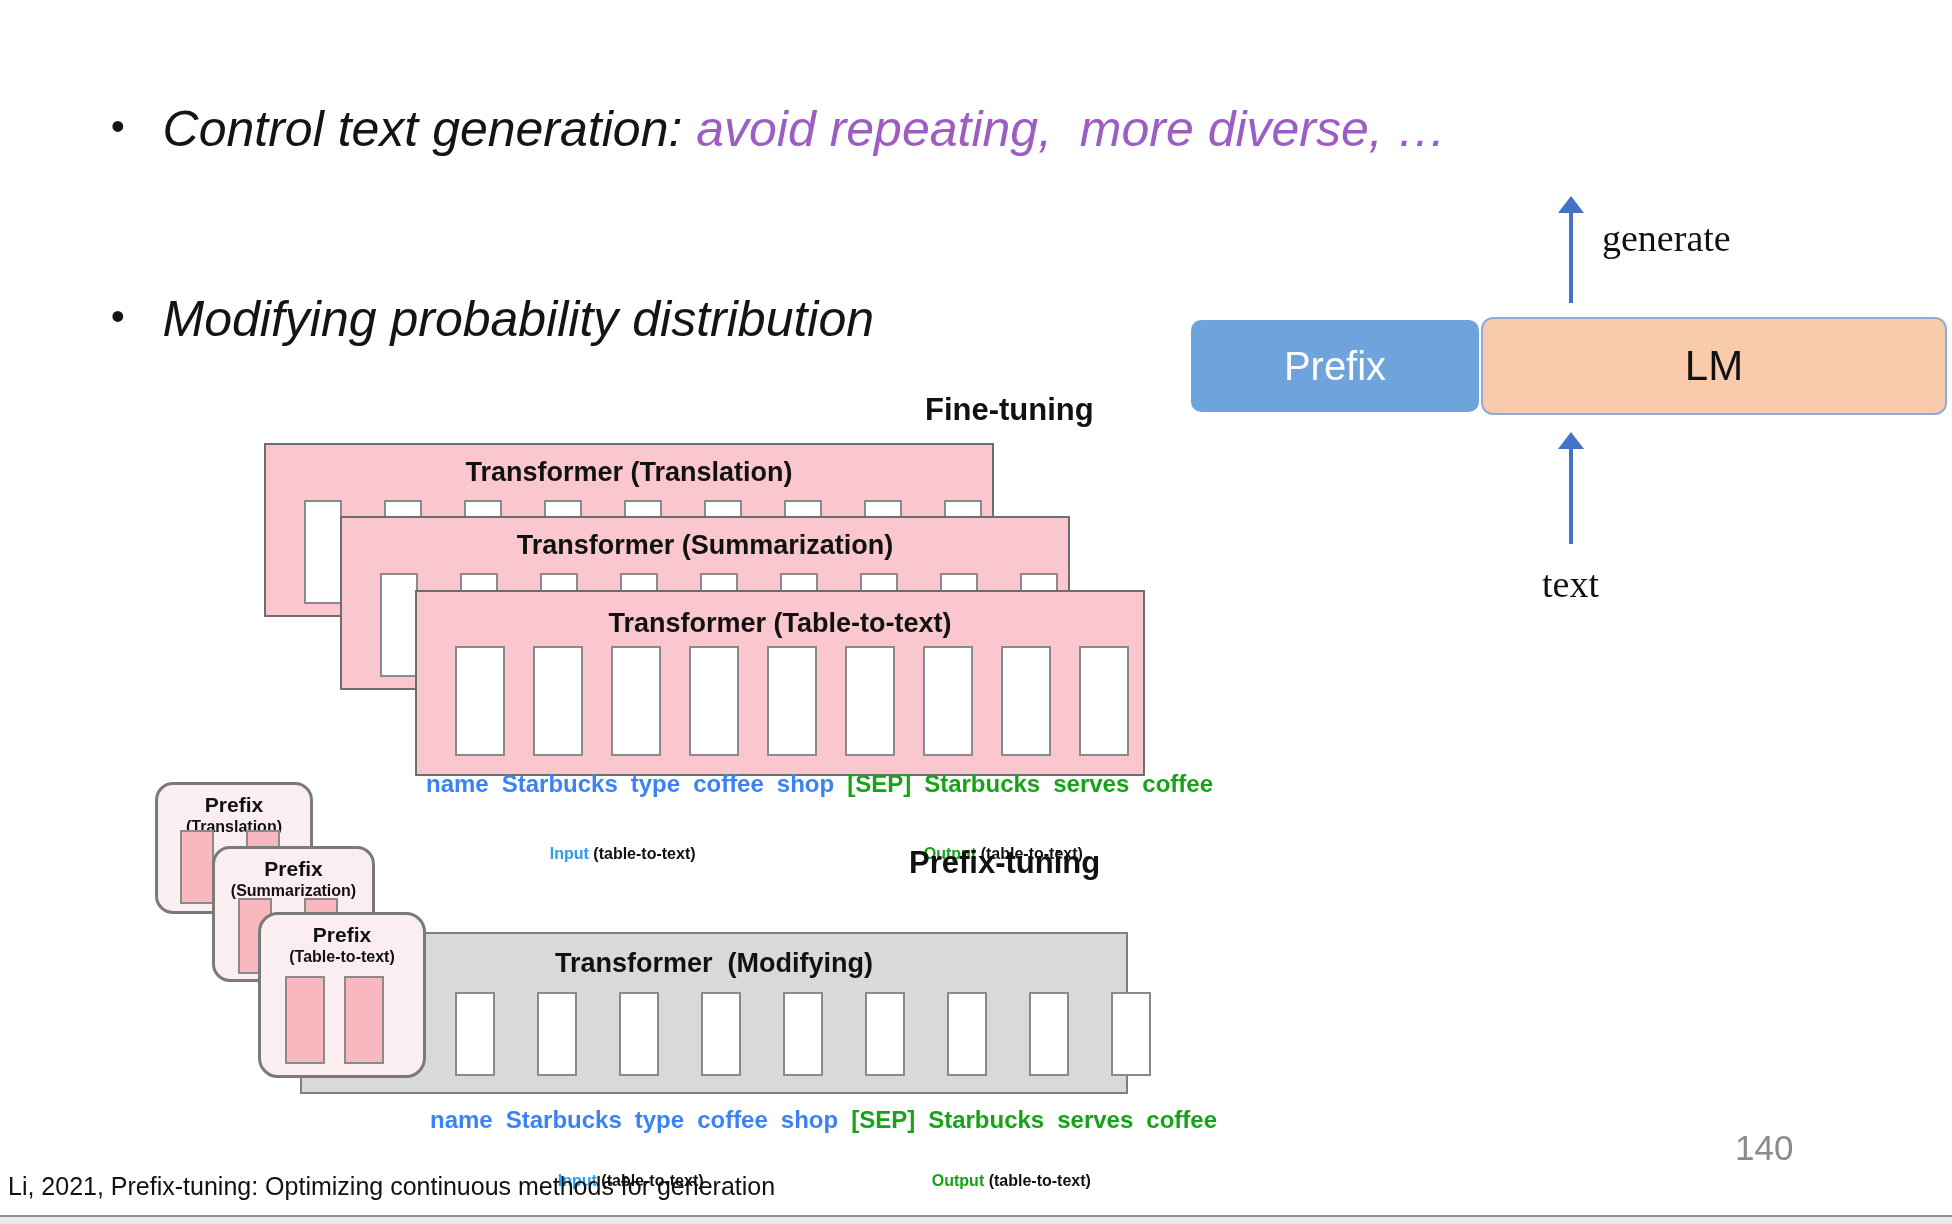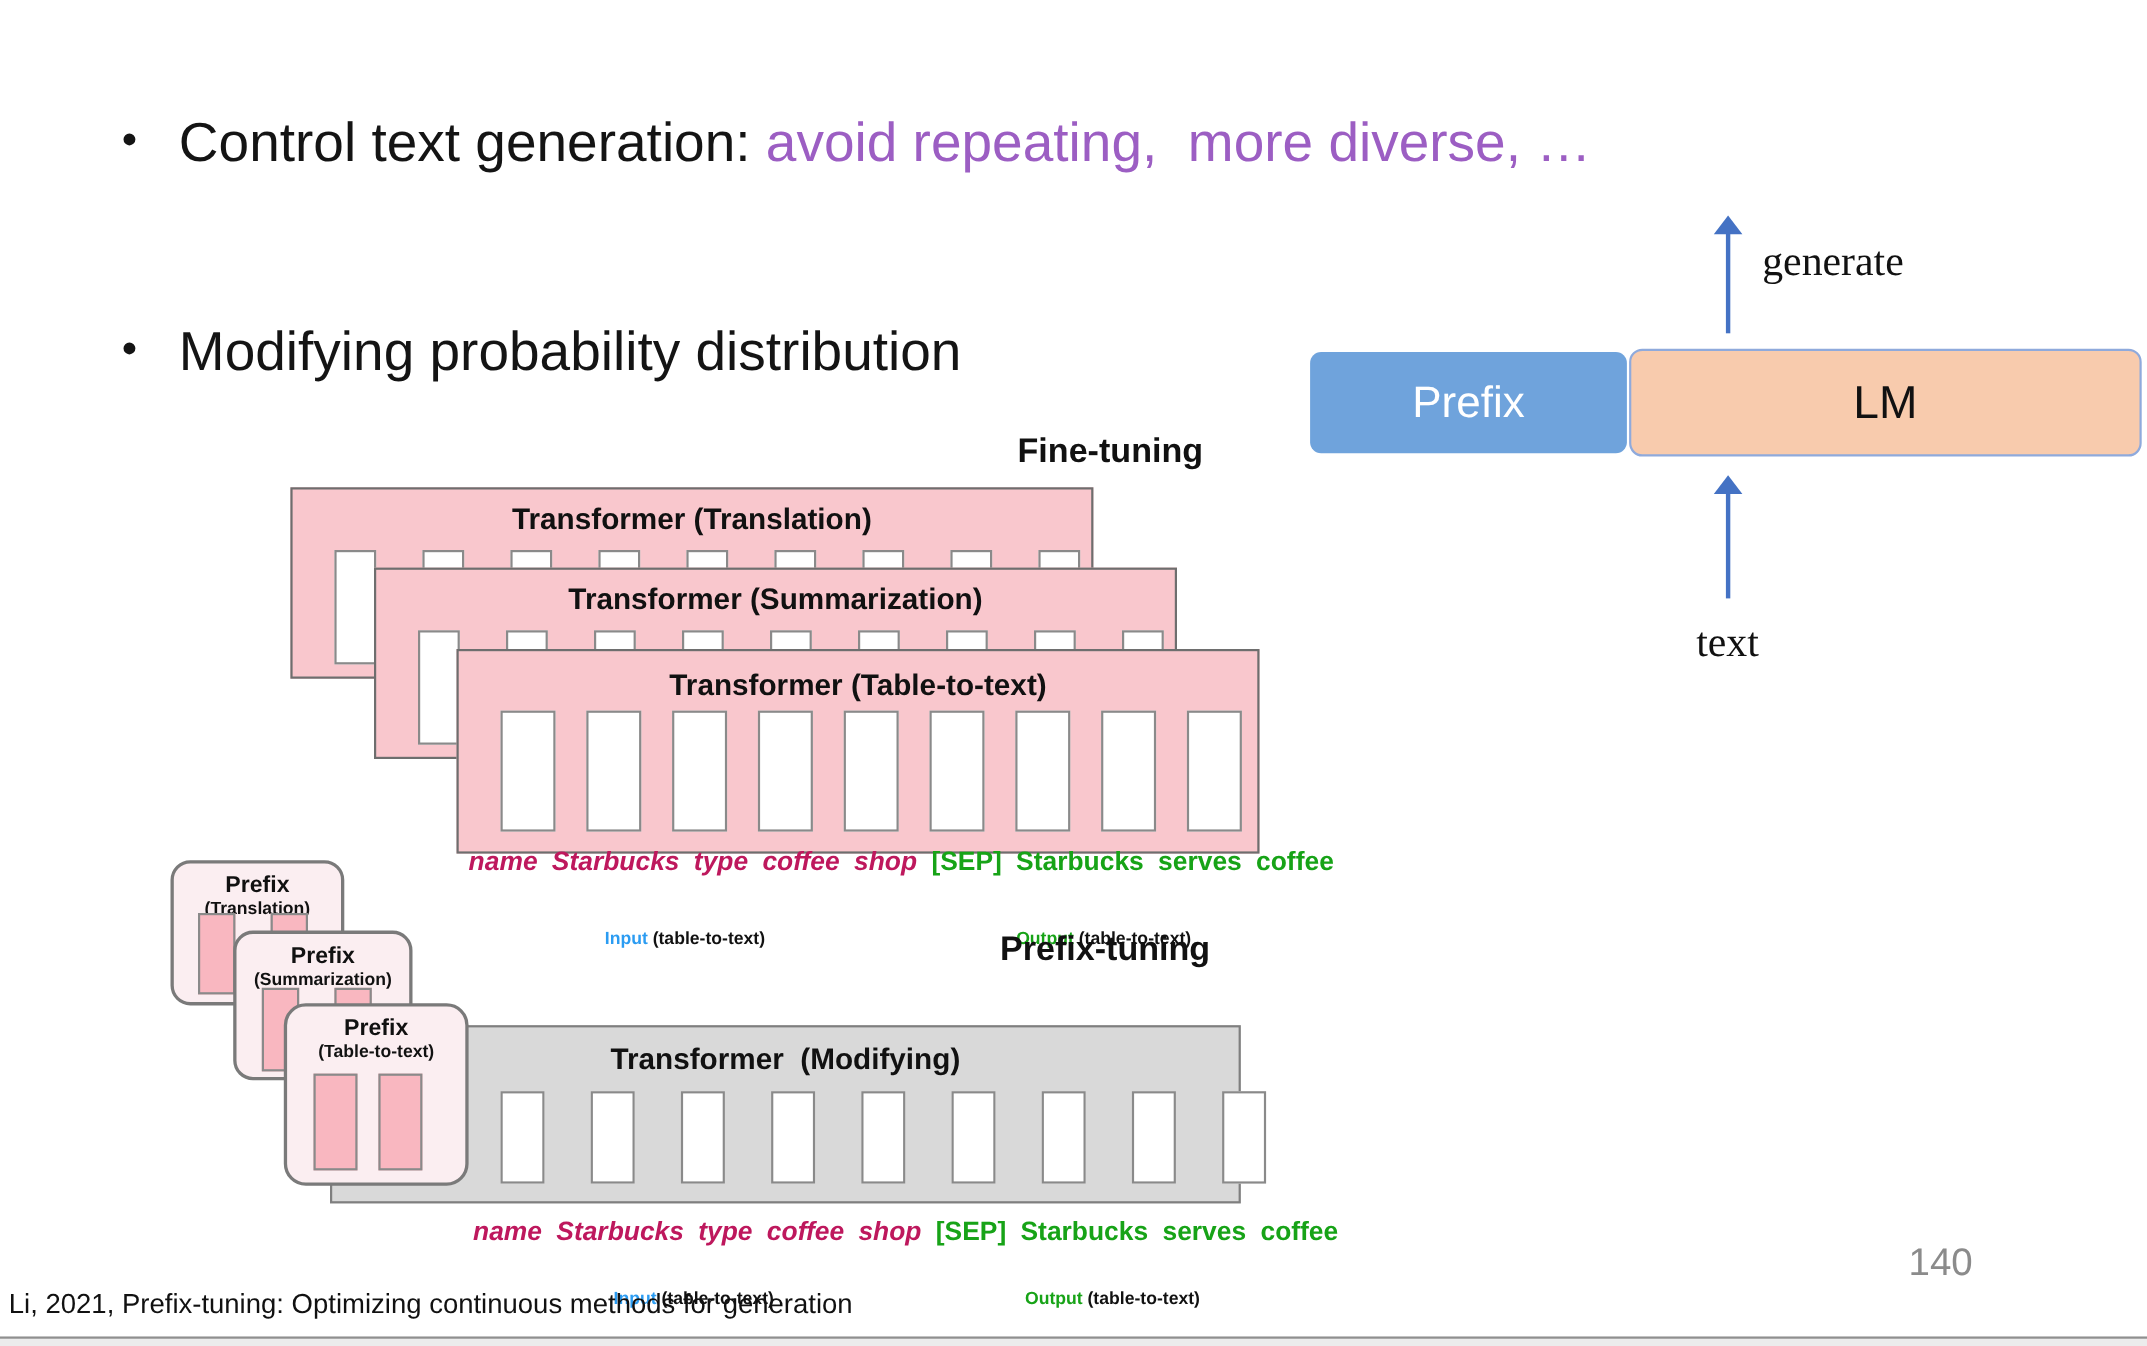--- a/index.html
+++ b/index.html
@@ -1,20 +1,20 @@
 <!DOCTYPE html>
 <html><head>
 <meta charset="utf-8">
 <style>
   html,body{margin:0;padding:0;background:#fff;}
   .slide{position:relative;width:1952px;height:1224px;background:#ffffff;overflow:hidden;
          font-family:"Liberation Sans", sans-serif;}
 
   
-  .bullet{position:absolute;left:55px;font-size:50px;color:#141414;white-space:pre;letter-spacing:0px;}
+  .bullet{position:absolute;left:55px;font-size:50px;color:#141414;white-space:pre;letter-spacing:0px;font-style:italic;}
   .bullet .dot{display:inline-block;width:52px;font-size:40px;vertical-align:6px;}
   .seg{white-space:pre;}
   .purple{color:#9C5EC3;}
 
   
   .serif-label{position:absolute;font-family:"Liberation Serif", serif;font-size:38px;color:#111;}
   .arrow{position:absolute;width:26px;}
   .arrow .shaft{position:absolute;left:11px;top:13px;bottom:0;width:4px;background:#4472C4;}
   .arrow .head{position:absolute;left:0;top:0;width:0;height:0;
                border-left:13px solid transparent;border-right:13px solid transparent;
@@ -32,21 +32,21 @@
   .tbox .tlabel{margin-top:12px;text-align:center;font-size:27px;font-weight:700;color:#111;}
   .slots{position:absolute;display:flex;}
   .slots .slot{background:#ffffff;border:2px solid #8a8a8a;}
   .row1{left:304px;top:500px;gap:42px;}  .row1 .slot{width:34px;height:100px;}
   .row2{left:380px;top:573px;gap:42px;}  .row2 .slot{width:34px;height:100px;}
   .row3{left:455px;top:646px;gap:28px;}  .row3 .slot{width:46px;height:106px;}
   .rowg{left:455px;top:992px;gap:42px;}  .rowg .slot{width:36px;height:80px;}
 
   
   .tokens{position:absolute;display:flex;gap:13px;font-size:24px;font-weight:700;white-space:nowrap;}
-  .tok.blue{color:#be185d;font-style:italic;} .tok.green{color:#17A317;}
+  .tok.blue{color:#3b82f6;} .tok.green{color:#17A317;}
   .sublabel{position:absolute;font-size:16px;font-weight:700;color:#111;white-space:pre;}
   .sublabel .blue{color:#2B9CF2;} .sublabel .green{color:#17A317;}
 
   
   .graybox{position:absolute;left:300px;top:932px;width:824px;height:158px;background:#D9D9D9;
            border:2px solid #7f7f7f;}
   .graybox .tlabel{margin-top:14px;text-align:center;font-size:27px;font-weight:700;color:#111;white-space:pre;}
   .pcard{position:absolute;background:#FBEEF1;border:3px solid #7a7a7a;border-radius:18px;text-align:center;}
   .pcard .ptitle{margin-top:8px;font-size:21px;font-weight:800;color:#111;line-height:24px;}
   .pcard .psub{font-size:16px;font-weight:800;color:#111;line-height:19px;}

